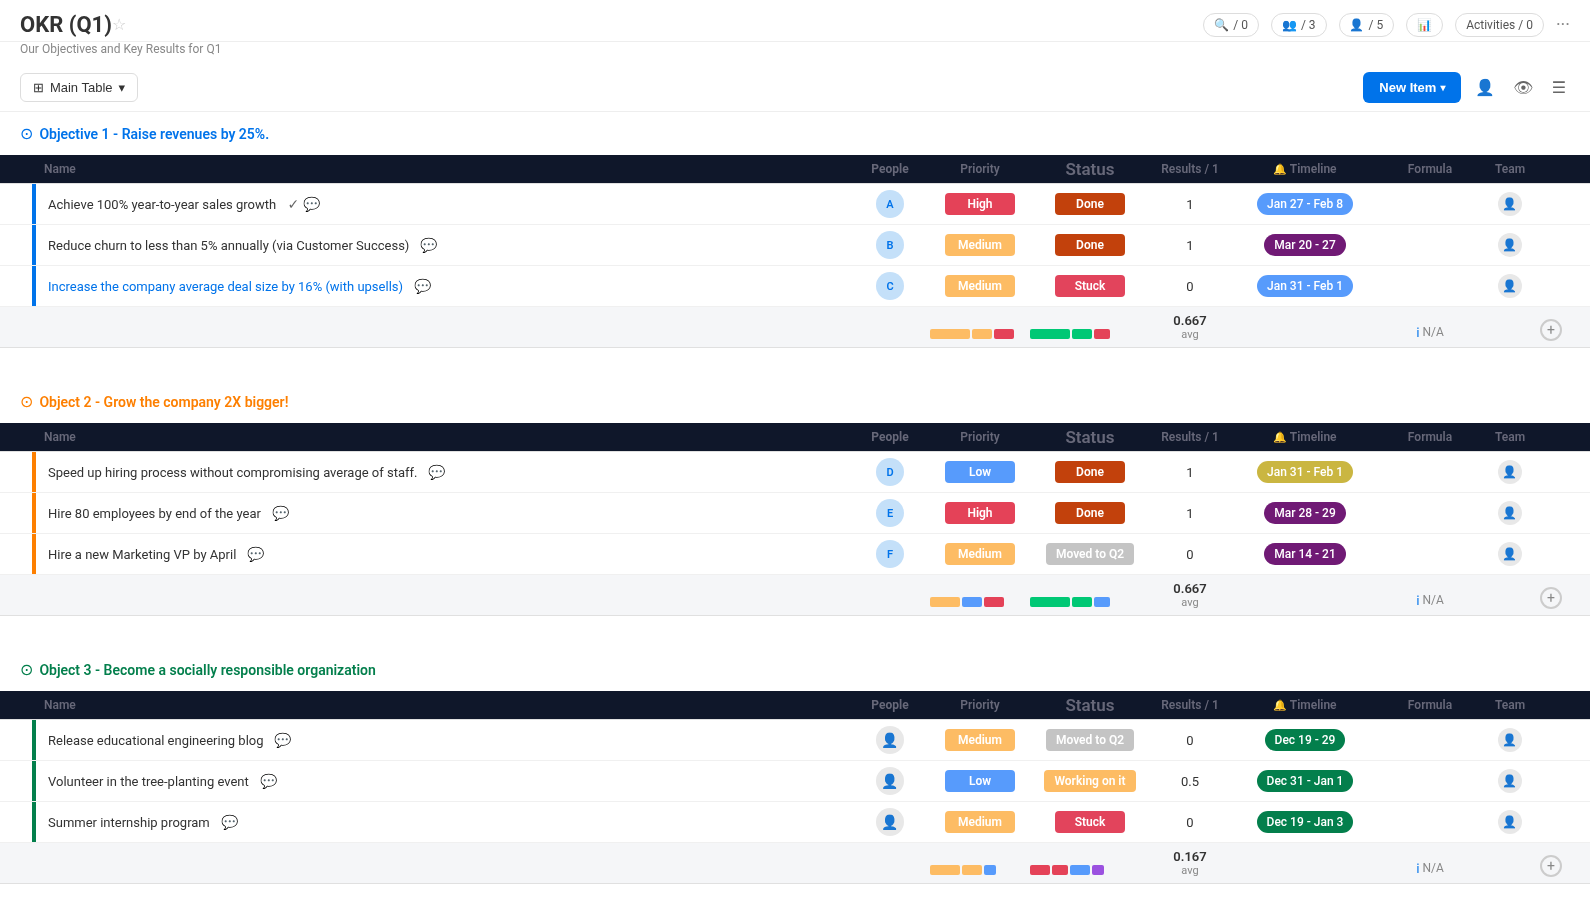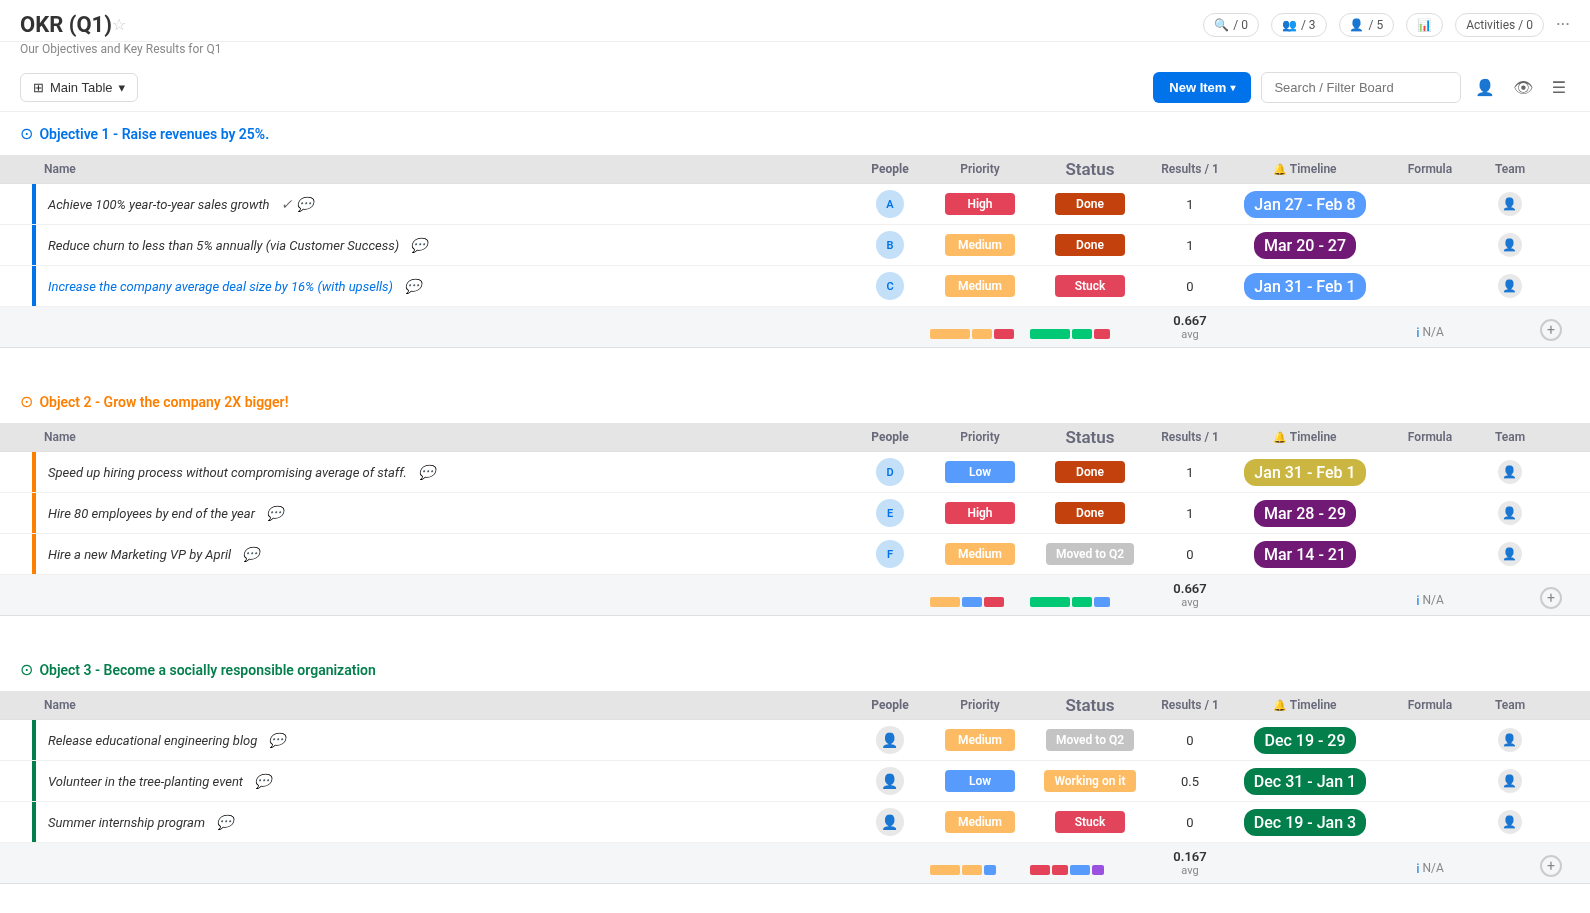--- a/index.html
+++ b/index.html
@@ -29,35 +29,35 @@
     .main { padding: 0 0 20px; }
 
     
     .objective-section { margin-bottom: 16px; }
     .objective-header { display: flex; align-items: center; padding: 12px 20px; }
     .obj-blue { color: #0073ea; }
     .obj-orange { color: #fd7f00; }
     .obj-green-dark { color: #037f4c; }
 
     
-    .col-headers { display: flex; align-items: center; padding: 4px 20px 4px 40px; border-bottom: 1px solid #e0e0e0; background: #e5e5e5; }
+    .col-headers { display: flex; align-items: center; padding: 4px 20px 4px 40px; border-bottom: 1px solid #e0e0e0; background: #0f172a; }
     .col-name { flex: 1; font-size: 12px; color: #676879; font-weight: 600; padding-left: 4px; }
     .col-people { width: 80px; text-align: center; font-size: 12px; color: #676879; font-weight: 700; }
     .col-priority { width: 100px; text-align: center; font-size: 12px; color: #676879; font-weight: 600; }
     .col-status { width: 120px; text-align: center; font-size: 17px; color: #676879; font-weight: 600; }
     .col-results { width: 80px; text-align: center; font-size: 12px; color: #676879; font-weight: 600; }
     .col-timeline { width: 150px; text-align: center; font-size: 12px; color: #676879; font-weight: 600; }
     .col-formula { width: 100px; text-align: center; font-size: 12px; color: #676879; font-weight: 600; }
     .col-team { width: 60px; text-align: center; font-size: 12px; color: #676879; font-weight: 600; }
     .col-add { width: 30px; }
 
     
     .row { display: flex; align-items: center; padding: 6px 20px 6px 40px; border-bottom: 1px solid #f0f0f0; background: #fff; position: relative; }
 
-    .row-name { flex: 1; font-size: 13px; color: #333; padding-left: 8px; font-style: italic; }
+    .row-name { flex: 1; font-size: 13px; color: #333; padding-left: 8px; }
     .row-name a { color: #0073ea; text-decoration: none; }
     .row-icon { color: #bbb; font-size: 14px; cursor: pointer; }
     .row-icon.active { color: #666; }
 
     .row-people { width: 80px; text-align: center; }
     .avatar { width: 28px; height: 28px; border-radius: 50%; background: #c4e0f9; display: inline-flex; align-items: center; justify-content: center; font-size: 11px; color: #0073ea; font-weight: 600; }
 
     .row-priority { width: 100px; text-align: center; }
     .row-status { width: 120px; text-align: center; }
     .row-results { width: 80px; text-align: center; font-size: 13px; color: #333; }
@@ -69,21 +69,21 @@
     
     .badge { display: inline-block; padding: 4px 10px; border-radius: 4px; font-size: 12px; font-weight: 600; color: #fff; min-width: 70px; text-align: center; }
     .badge-high { background: #e44258; }
     .badge-medium { background: #fdbc64; }
     .badge-low { background: #579bfc; }
     .badge-done { background: #c2410c; }
     .badge-stuck { background: #e2445c; }
     .badge-moved { background: #c4c4c4; }
     .badge-working { background: #fdbc64; }
 
-    .timeline-badge { display: inline-block; padding: 4px 10px; border-radius: 12px; font-size: 16px; font-weight: 500; color: #fff; white-space: nowrap; }
+    .timeline-badge { display: inline-block; padding: 4px 10px; border-radius: 12px; font-size: 12px; font-weight: 500; color: #fff; white-space: nowrap; }
     .tl-blue { background: #579bfc; }
     .tl-dark { background: #701a75; }
     .tl-green { background: #037f4c; }
     .tl-yellow { background: #cab641; }
 
     
     .summary-row { display: flex; align-items: flex-end; padding: 6px 20px 6px 40px; background: #f5f6f8; border-bottom: 1px solid #e0e0e0; }
     .summary-left { flex: 1; }
     .summary-people { width: 80px; }
     .summary-priority { width: 100px; }
@@ -146,21 +146,20 @@
       <span>⊞</span>
       <span>Main Table</span>
       <span>▾</span>
     </button>
   </div>
   <div class="toolbar-right">
     <button class="new-item-btn">
       <span>New Item</span>
       <span class="arrow">▾</span>
     </button>
-    <input class="search-input" type="text" placeholder="Search / Filter Board" style="">
     <span class="toolbar-icon">👤</span>
     <span class="toolbar-icon">👁</span>
     <span class="toolbar-icon">☰</span>
   </div>
 </div>
 
 <div class="main" id="main-content">
 <div class="objective-section">
       <div class="objective-header">
     <span style="color:#0073ea; font-size:16px; margin-right:6px;">⊙</span>

